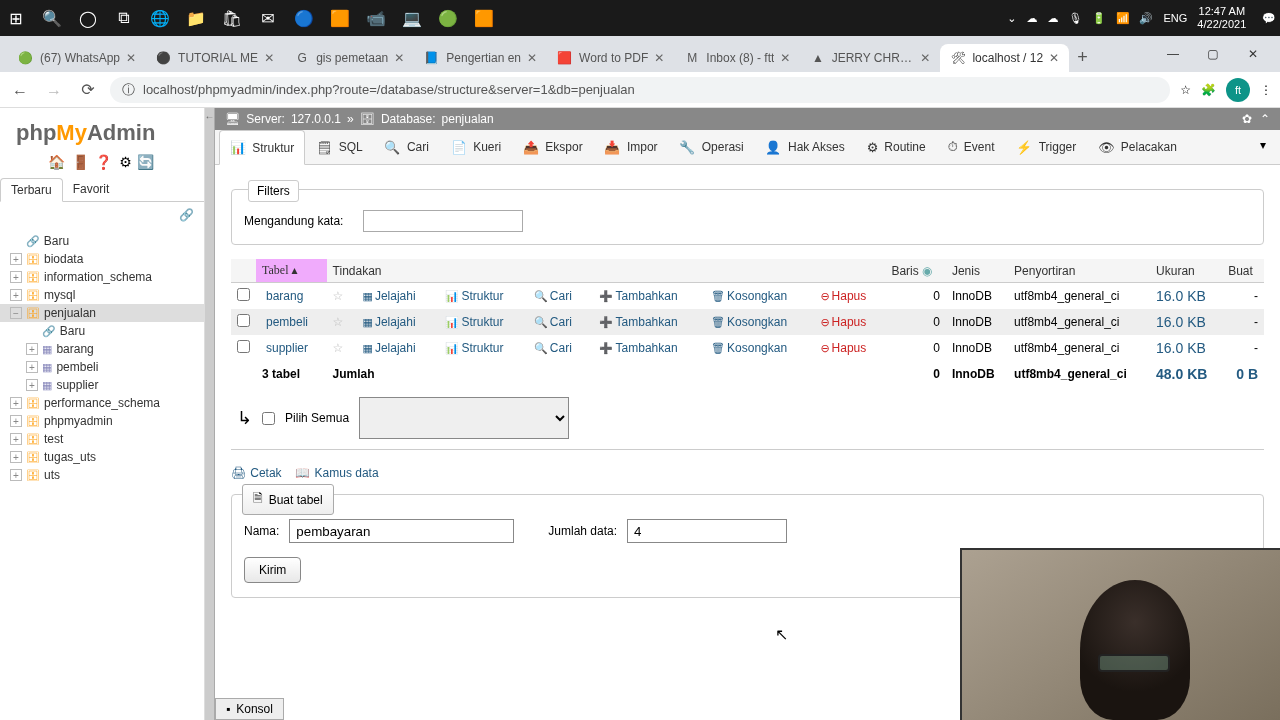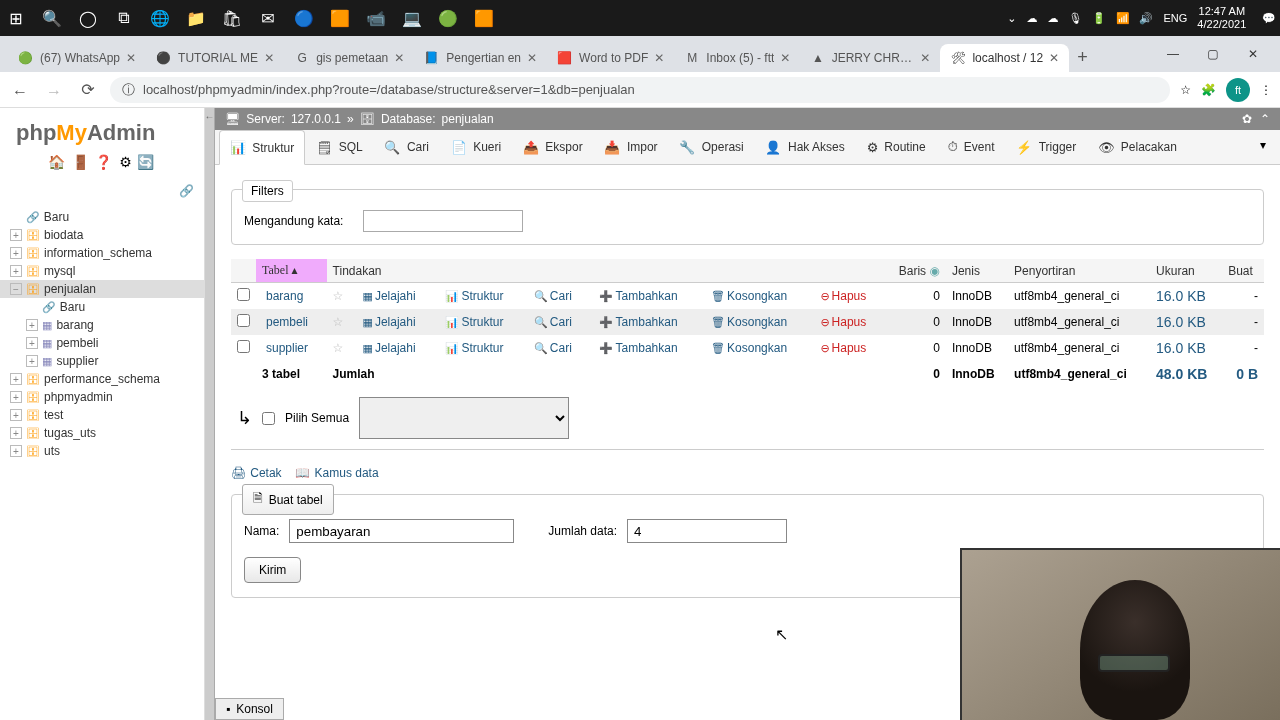--- a/index.html
+++ b/index.html
@@ -58,21 +58,21 @@
 
 .top-tabs { background: #f5f5f5; border-bottom: 1px solid #ccc; display: flex; padding: 0 4px; gap: 0; }
 .top-tab { padding: 8px 10px; display: flex; align-items: center; gap: 6px; font-size: 12px; color: #333; border: 1px solid transparent; cursor: pointer; }
 .top-tab.active { background: #fff; border: 1px solid #ccc; border-bottom: 1px solid #fff; margin-bottom: -1px; border-radius: 4px 4px 0 0; }
 .top-tab .ti { font-size: 13px; }
 .more-tab { margin-left: auto; padding: 8px 10px; }
 
 .page-body { padding: 12px 16px; flex: 1; overflow-y: auto; position: relative; }
 
 .filters-box { border: 1px solid #ccc; border-radius: 4px; padding: 20px 12px 12px; margin: 12px 0 14px; position: relative; }
-.filters-legend { position: absolute; top: -10px; left: 10px; background: #fff; border: 1px solid #ccc; padding: 3px 8px; border-radius: 3px; font-size: 12px; }
+.filters-legend { position: absolute; top: -10px; left: 16px; background: #fff; border: 1px solid #ccc; padding: 3px 8px; border-radius: 3px; font-size: 12px; }
 .filter-row { display: flex; align-items: center; gap: 20px; }
 .filter-row input { border: 1px solid #aaa; padding: 3px 6px; width: 160px; height: 22px; }
 
 .data-table { width: 100%; border-collapse: collapse; font-size: 12px; }
 .data-table th { text-align: left; padding: 4px 6px; border-bottom: 1px solid #ccc; color: #333; font-weight: normal; background: #f5f5f5; }
 .data-table th.sorted { background: #f0abfc; font-family: Liberation Serif, serif; }
 .data-table td { padding: 5px 6px; }
 .data-table tr.odd td { background: #fff; }
 .data-table tr.even td { background: #eee; }
 .data-table tr.total td { font-weight: bold; }
@@ -164,21 +164,21 @@
     <span style="overflow:hidden;text-overflow:ellipsis;white-space:nowrap">Pengertian en</span>
     <span class="tab-close">✕</span>
     </div>
     <div class="tab ">
     <span class="tab-favicon">🟥</span>
     <span style="overflow:hidden;text-overflow:ellipsis;white-space:nowrap">Word to PDF</span>
     <span class="tab-close">✕</span>
     </div>
     <div class="tab ">
     <span class="tab-favicon">M</span>
-    <span style="overflow:hidden;text-overflow:ellipsis;white-space:nowrap">Inbox (5) - ftt</span>
+    <span style="overflow:hidden;text-overflow:ellipsis;white-space:nowrap">Inbox (8) - ftt</span>
     <span class="tab-close">✕</span>
     </div>
     <div class="tab ">
     <span class="tab-favicon">▲</span>
     <span style="overflow:hidden;text-overflow:ellipsis;white-space:nowrap">JERRY CHRIST</span>
     <span class="tab-close">✕</span>
     </div>
     <div class="tab active">
     <span class="tab-favicon">🛠</span>
     <span style="overflow:hidden;text-overflow:ellipsis;white-space:nowrap">localhost / 12</span>
@@ -212,20 +212,24 @@
   <div class="sidebar">
     <div class="logo">
       <span class="php">php</span><span class="my">My</span><span class="admin">Admin</span>
     </div>
     <div class="logo-icons">
       <span>🏠</span>
       <span>🚪</span>
       <span>❓</span>
       <span>⚙</span>
       <span>🔄</span>
+    </div>
+    <div class="sidebar-tabs">
+      <div class="sidebar-tab active">Terbaru</div>
+      <div class="sidebar-tab">Favorit</div>
     </div>
     <div class="link-icon-row"><span>🔗</span></div>
     <div class="tree" id="tree">
         <div class="tree-item"><span style="width:12px"></span><span class="tree-icon">🔗</span> Baru</div>
         <div class="tree-item"><span class="tree-toggle">+</span><span class="tree-icon">🗄</span> biodata</div>
         <div class="tree-item"><span class="tree-toggle">+</span><span class="tree-icon">🗄</span> information_schema</div>
         <div class="tree-item"><span class="tree-toggle">+</span><span class="tree-icon">🗄</span> mysql</div>
         <div class="tree-item selected"><span class="tree-toggle">−</span><span class="tree-icon">🗄</span> penjualan</div>
         <div class="tree-item nested"><span style="width:12px"></span><span class="tree-icon">🔗</span> Baru</div>
         <div class="tree-item nested"><span class="tree-toggle">+</span><span class="tree-icon table">▦</span> barang</div>
@@ -316,21 +320,21 @@
             <input type="text" style="">
           </div>
         </div>
 
         <table class="data-table">
           <thead>
               <tr>
             <th style="width:18px"></th>
             <th class="sorted"><span>Tabel</span> <span>▴</span></th>
             <th colspan="7">Tindakan</th>
-            <th style="text-align:right"><span>Baris</span> <span style="color:#6aa">◉</span></th>
+            <th style="text-align:left"><span>Baris</span> <span style="color:#6aa">◉</span></th>
             <th>Jenis</th>
             <th>Penyortiran</th>
             <th>Ukuran</th>
             <th>Buat</th>
           </tr>
             </thead>
           <tbody id="tbody">
               <tr class="odd">
     <td><input type="checkbox" style=""></td>
     <td><span class="action-link">barang</span></td>

